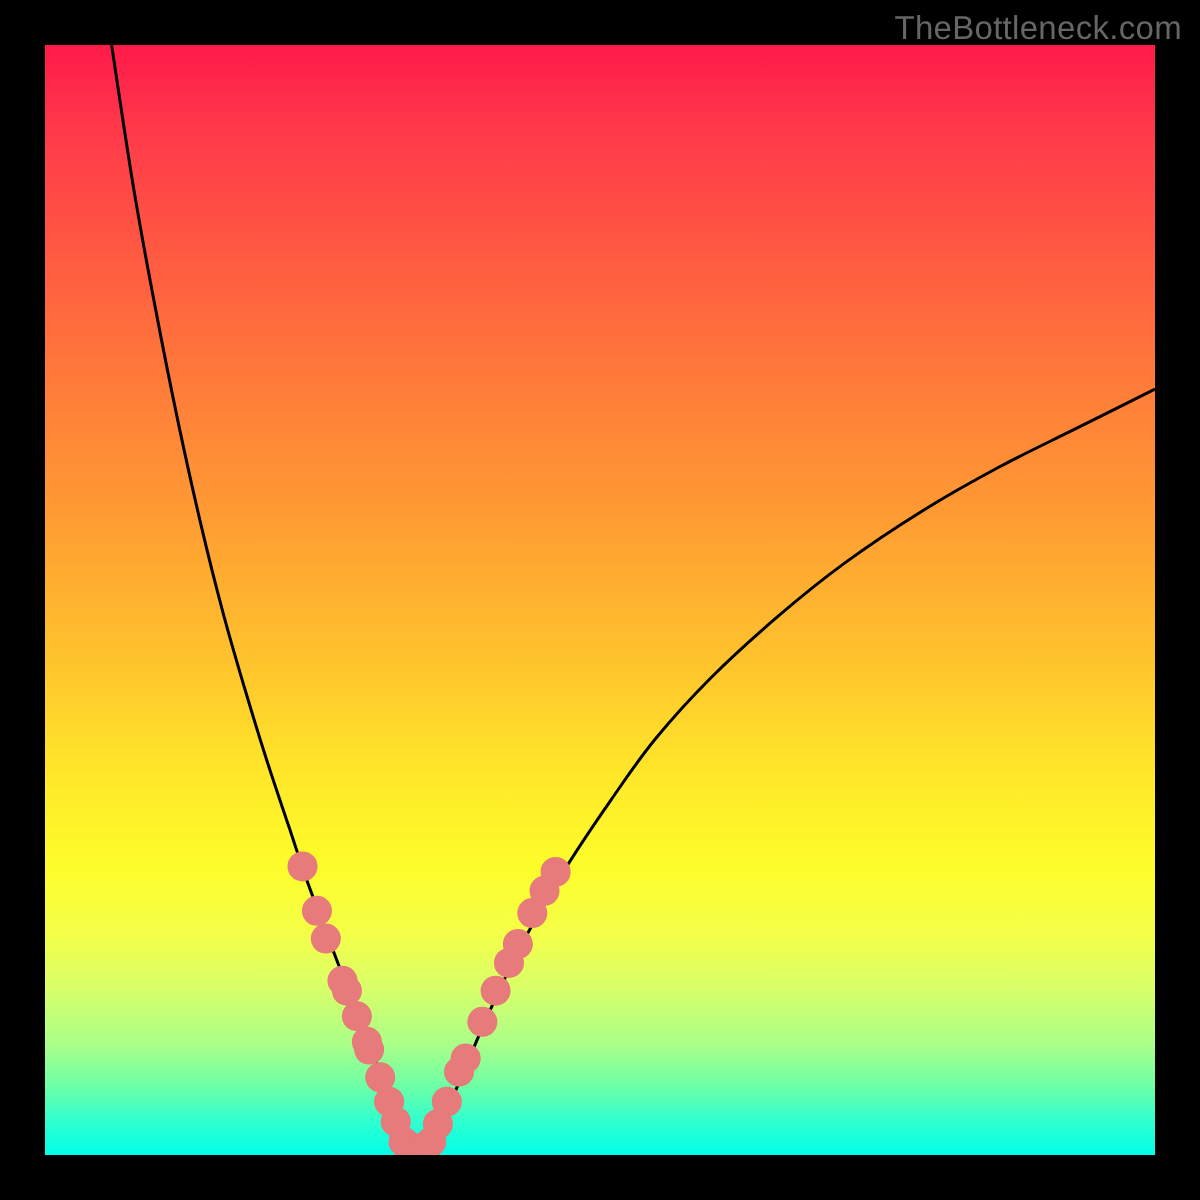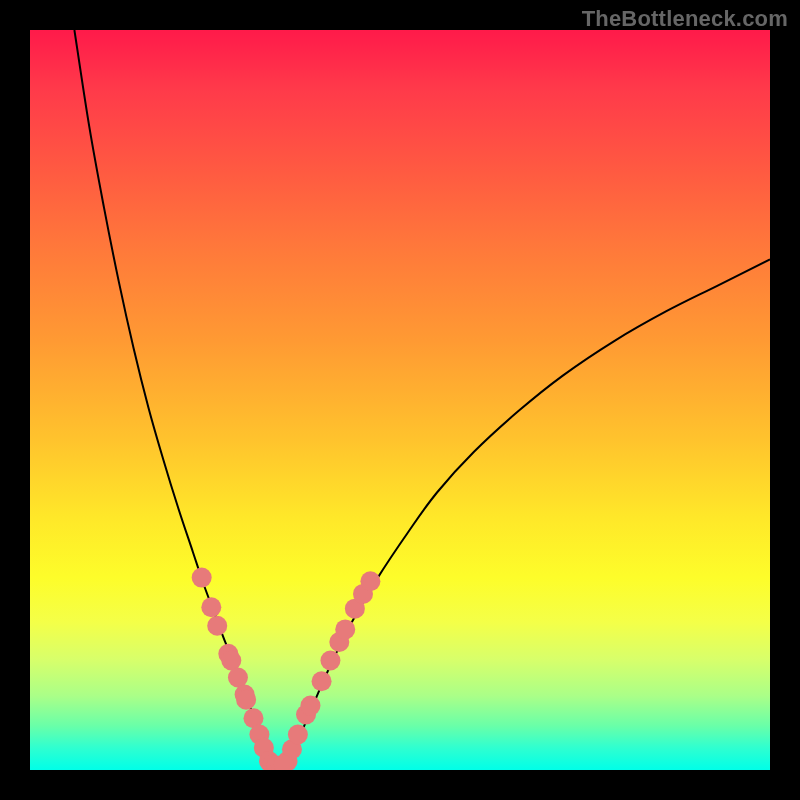--- a/index.html
+++ b/index.html
@@ -10,21 +10,21 @@
     position: relative;
     font-family: Arial, sans-serif;
     overflow: hidden;
   }
   .watermark {
     position: absolute;
     top: 6px;
     right: 12px;
     color: #666;
     font-size: 22px;
-    font-weight: 700;
+    font-weight: 400;
     z-index: 10;
     letter-spacing: 0.2px;
   }
   .chart-area {
     position: absolute;
     top: 30px;
     left: 30px;
     width: 740px;
     height: 740px;
     background: linear-gradient(to bottom,

